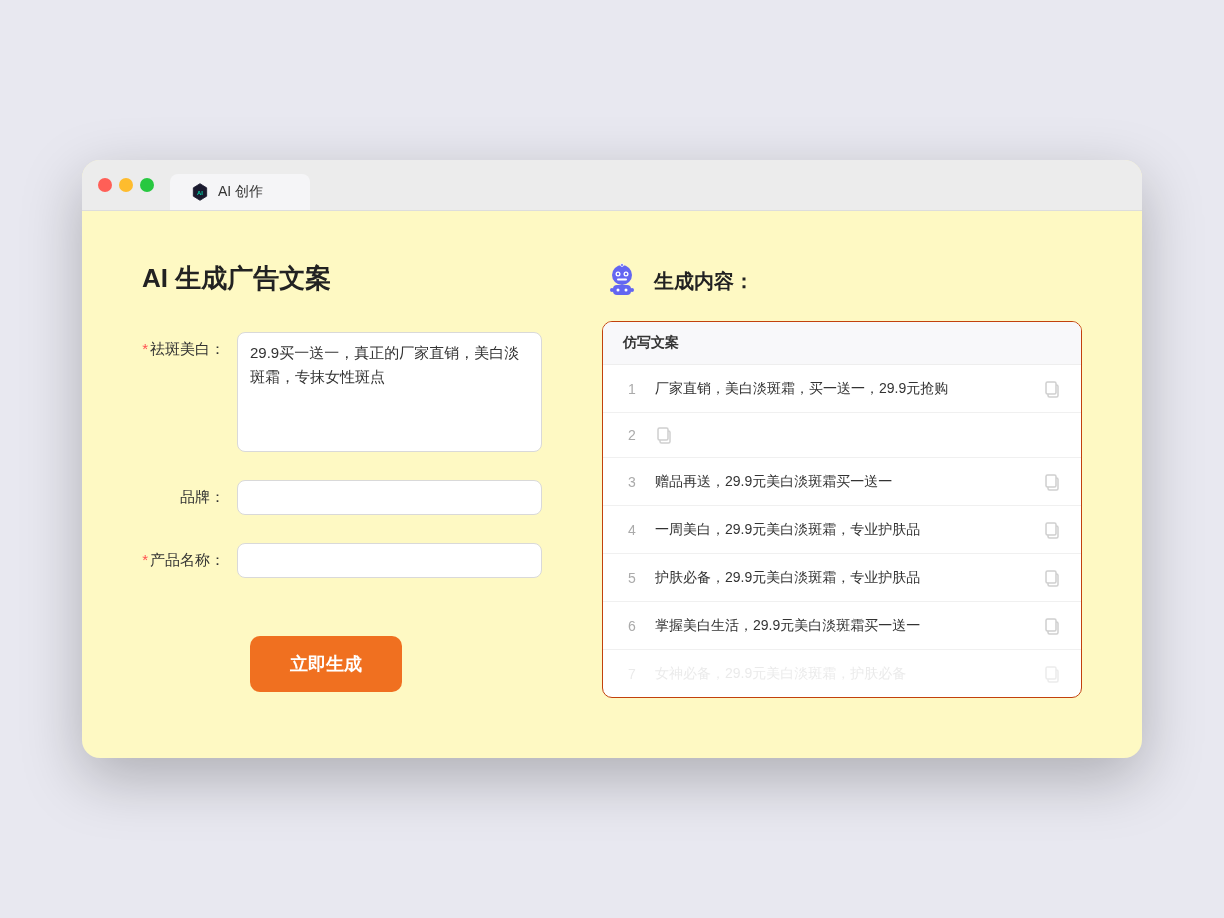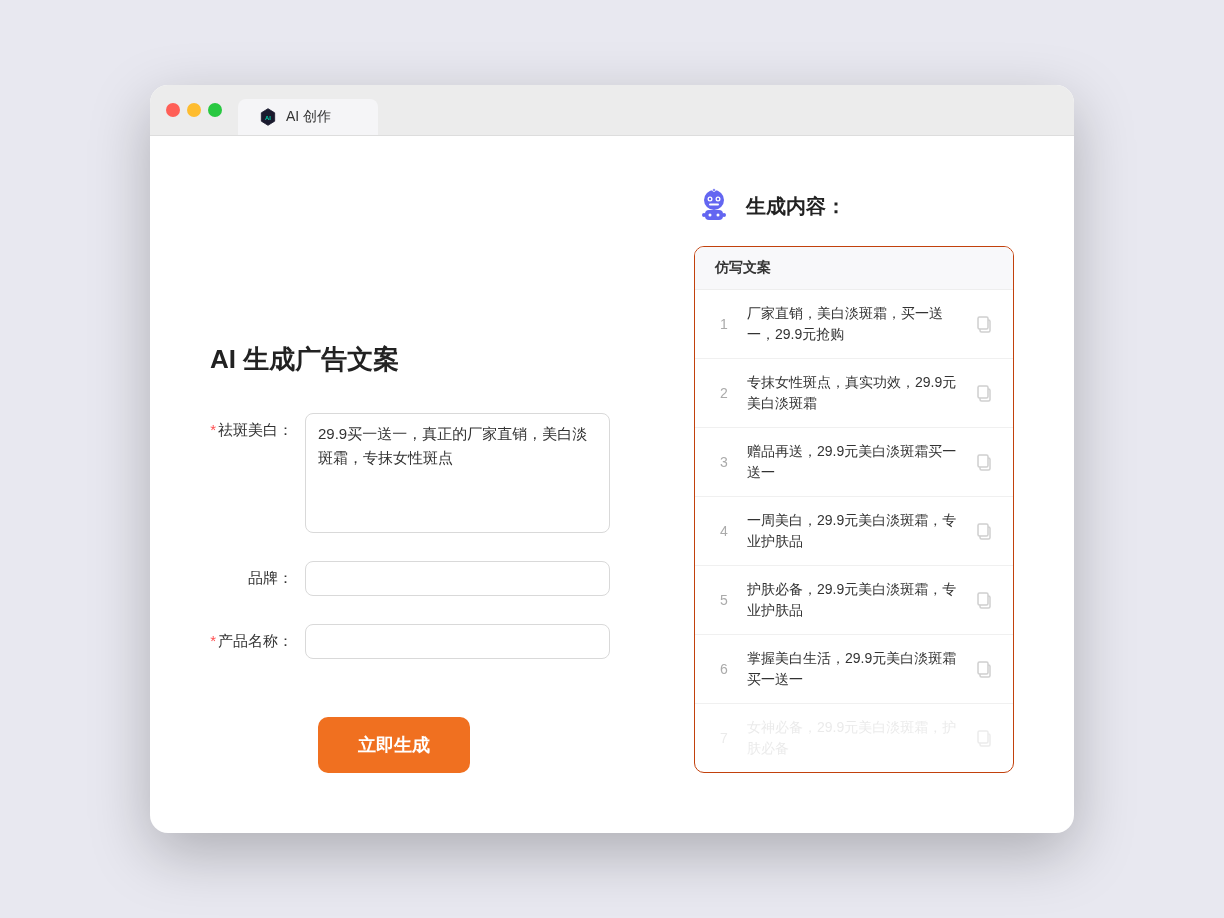--- a/index.html
+++ b/index.html
@@ -6,22 +6,22 @@
     body {
       background: #e8e8f0;
       min-height: 918px;
       display: flex;
       align-items: center;
       justify-content: center;
       font-family: -apple-system, "PingFang SC", "Microsoft YaHei", sans-serif;
     }
 
     .browser-window {
-      width: 924px;
-      background: #ffffff;
+      width: 1060px;
+      background: #fef9c3;
       border-radius: 18px;
       box-shadow: 0 20px 60px rgba(0,0,0,0.25);
       overflow: hidden;
     }
 
     .browser-chrome {
       background: #ececec;
       padding: 14px 16px 0 16px;
       display: flex;
       align-items: center;
@@ -57,22 +57,21 @@
     }
 
     .tab-icon {
       width: 20px;
       height: 20px;
     }
 
     .content-area {
       padding: 50px 60px 60px 60px;
       display: flex;
-      gap: 84px;
-      align-items: flex-end;
+      gap: 60px;
     }
 
     
     .left-panel {
       flex: 0 0 400px;
     }
 
     .page-title {
       font-size: 26px;
       font-weight: 700;
@@ -294,21 +293,20 @@
           <span class="row-num">1</span>
           <span class="row-text">厂家直销，美白淡斑霜，买一送一，29.9元抢购</span>
           <svg class="copy-icon" viewBox="0 0 18 18" fill="none">
             <rect x="5" y="5" width="10" height="12" rx="1.5" stroke="#888" stroke-width="1.5"></rect>
             <rect x="3" y="2" width="10" height="12" rx="1.5" fill="white" stroke="#888" stroke-width="1.5"></rect>
           </svg>
         </div>
 
         <div class="table-row">
           <span class="row-num">2</span>
-          <span class="row-text">专抹女性斑点，真实功效，29.9元美白淡斑霜</span>
           <svg class="copy-icon" viewBox="0 0 18 18" fill="none">
             <rect x="5" y="5" width="10" height="12" rx="1.5" stroke="#888" stroke-width="1.5"></rect>
             <rect x="3" y="2" width="10" height="12" rx="1.5" fill="white" stroke="#888" stroke-width="1.5"></rect>
           </svg>
         </div>
 
         <div class="table-row">
           <span class="row-num">3</span>
           <span class="row-text">赠品再送，29.9元美白淡斑霜买一送一</span>
           <svg class="copy-icon" viewBox="0 0 18 18" fill="none">

